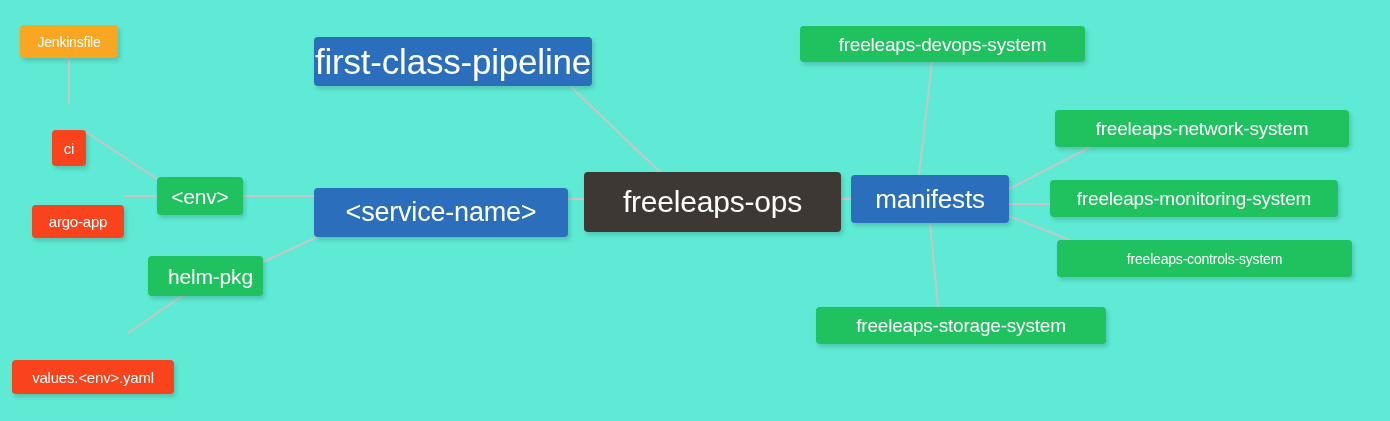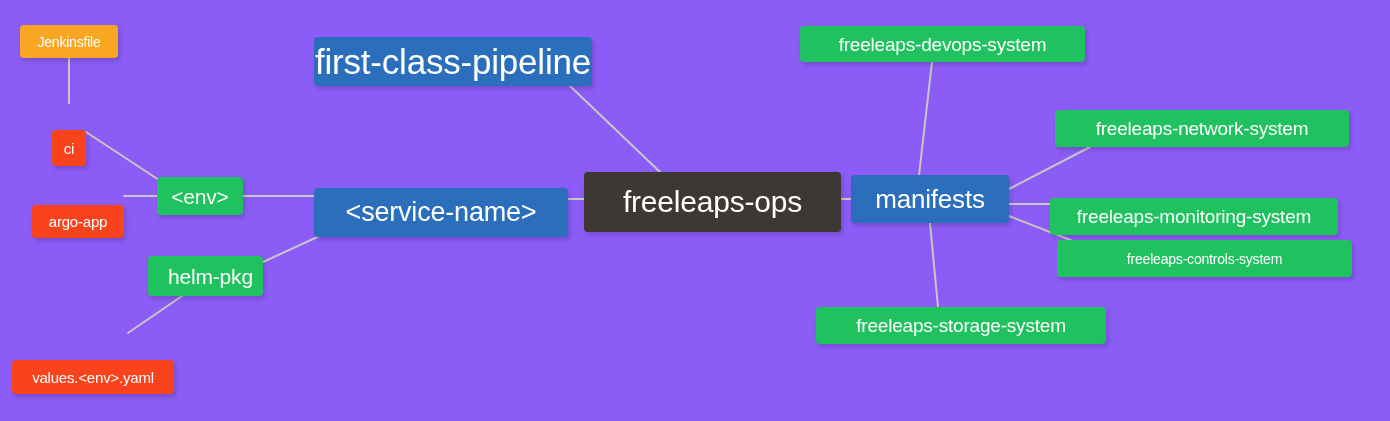--- a/index.html
+++ b/index.html
@@ -9,21 +9,21 @@
     background: #ffffff;
   }
   body {
     font-family: "Liberation Sans", sans-serif;
     -webkit-font-smoothing: antialiased;
   }
   #canvas {
     position: relative;
     width: 1390px;
     height: 421px;
-    background: #8b5cf6;
+    background: #5eead4;
     overflow: hidden;
   }
   #edges {
     position: absolute;
     left: 0;
     top: 0;
     width: 1390px;
     height: 421px;
     pointer-events: none;
   }
@@ -97,21 +97,21 @@
       </div>
       <div class="node n-blue" style="left: 851px; top: 175px; width: 158px; height: 48px; font-size: 26px; text-align: right;">
         <span>manifests</span>
       </div>
       <div class="node n-green" style="left: 800px; top: 26px; width: 285px; height: 36px; font-size: 19px;">
         <span>freeleaps-devops-system</span>
       </div>
       <div class="node n-green" style="left: 1055px; top: 110px; width: 294px; height: 37px; font-size: 19px;">
         <span>freeleaps-network-system</span>
       </div>
-      <div class="node n-green" style="left: 1050px; top: 198px; width: 288px; height: 37px; font-size: 19px;">
+      <div class="node n-green" style="left: 1050px; top: 180px; width: 288px; height: 37px; font-size: 19px;">
         <span>freeleaps-monitoring-system</span>
       </div>
       <div class="node n-green" style="left: 1057px; top: 240px; width: 295px; height: 37px; font-size: 14px;">
         <span>freeleaps-controls-system</span>
       </div>
       <div class="node n-green" style="left: 816px; top: 307px; width: 290px; height: 37px; font-size: 19px; text-align: center;">
         <span>freeleaps-storage-system</span>
       </div>
     </div>
 </div>

